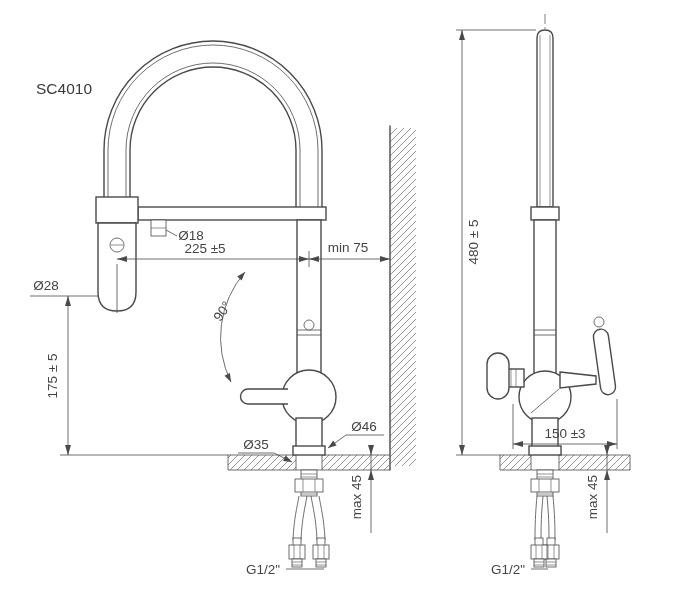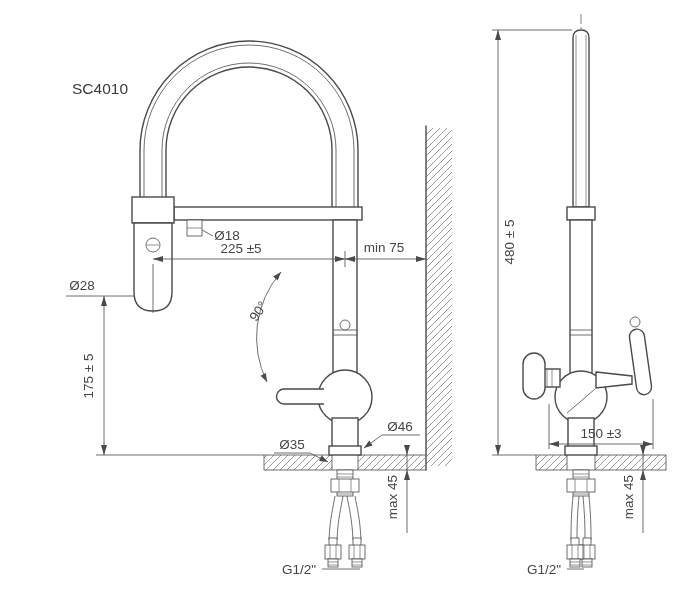--- a/index.html
+++ b/index.html
@@ -1,16 +1,16 @@
 <!DOCTYPE html>
 <html><head>
 <meta charset="utf-8">
 <style>
   html,body{margin:0;padding:0;background:#ffffff;}
-  .stage{position:relative;width:559px;height:600px;background:#ffffff;font-family:"Liberation Sans",sans-serif;padding-left:36px;}
+  .stage{position:relative;width:559px;height:600px;background:#ffffff;font-family:"Liberation Sans",sans-serif;}
   svg{display:block;}
   .obj-l{stroke:#4a4a4a;stroke-width:1.4;fill:none;stroke-linecap:round;}
   .obj-f{stroke:#4a4a4a;stroke-width:1.4;fill:#ffffff;}
   .med{stroke:#4a4a4a;stroke-width:0.8;fill:none;}
   .medf{stroke:#4a4a4a;stroke-width:0.8;fill:#ffffff;}
   .thin{stroke:#4a4a4a;stroke-width:0.6;fill:none;}
   .dim{stroke:#4a4a4a;stroke-width:0.8;fill:none;}
   .cl{stroke:#4a4a4a;stroke-width:0.7;stroke-dasharray:10 3 2 3;fill:none;}
   .t{font-family:"Liberation Sans",sans-serif;font-size:13.5px;fill:#454545;}
   .model{font-size:15.5px;fill:#3a3a3a;}

